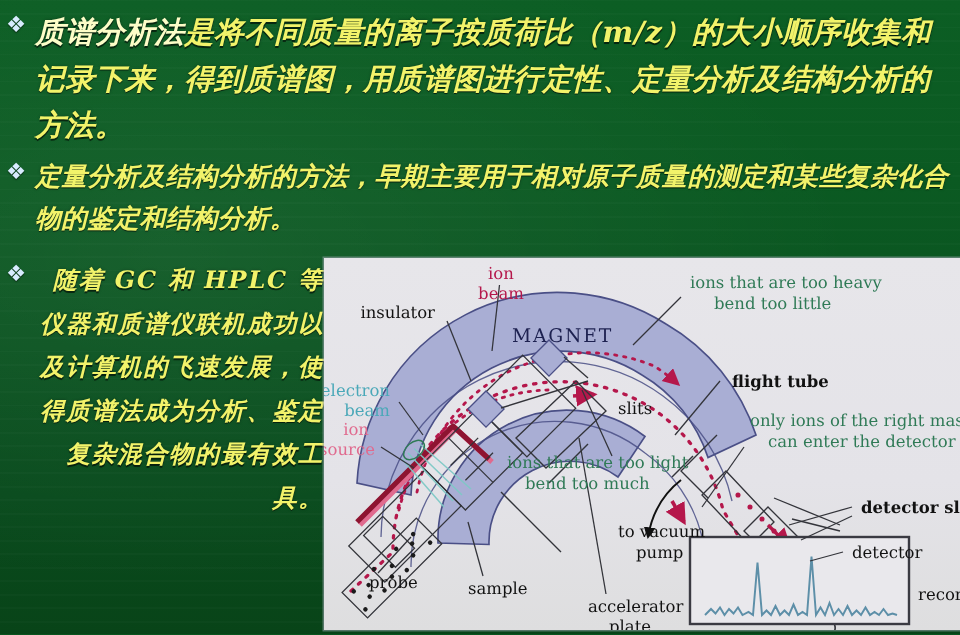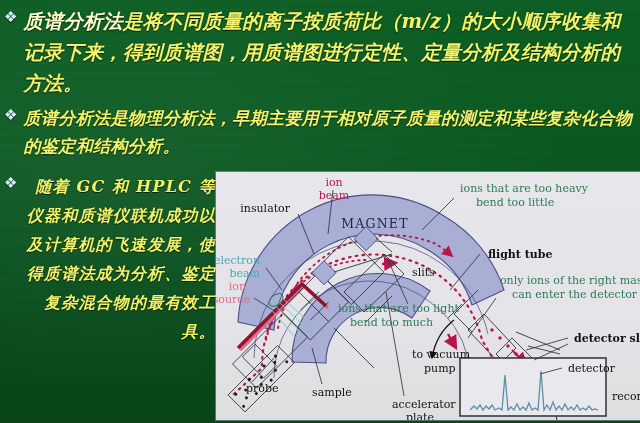--- a/index.html
+++ b/index.html
@@ -74,21 +74,21 @@
 
   <div class="bullets">
 
     <div class="bullet" id="b1">
       <span class="bmark">❖</span>
       <span class="btext"><span class="lead">质谱分析法</span><span>是将不同质量的离子按质荷比（m/z）的大小顺序收集和记录下来，得到质谱图，用质谱图进行定性、定量分析及结构分析的方法。</span></span>
     </div>
 
     <div class="bullet" id="b2">
       <span class="bmark">❖</span>
-      <span class="btext">质谱分析法是物理分析法，早期主要用于相对原子质量的测定和某些复杂化合物的鉴定和结构分析。</span>
+      <span class="btext">定量分析及结构分析的方法，早期主要用于相对原子质量的测定和某些复杂化合物的鉴定和结构分析。</span>
     </div>
 
     <div class="bullet" id="b3">
       <span class="bmark">❖</span>
       <span class="btext">随着 GC 和 HPLC 等仪器和质谱仪联机成功以及计算机的飞速发展，使得质谱法成为分析、鉴定复杂混合物的最有效工具。</span>
     </div>
 
   </div>
 
   <div id="diagram">

